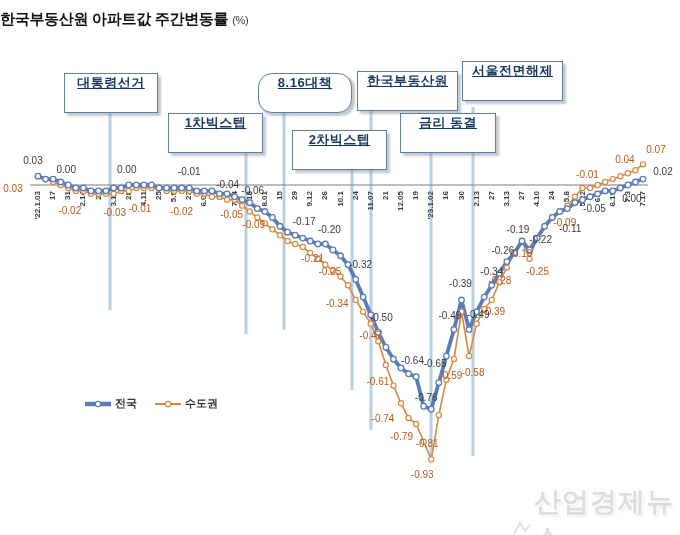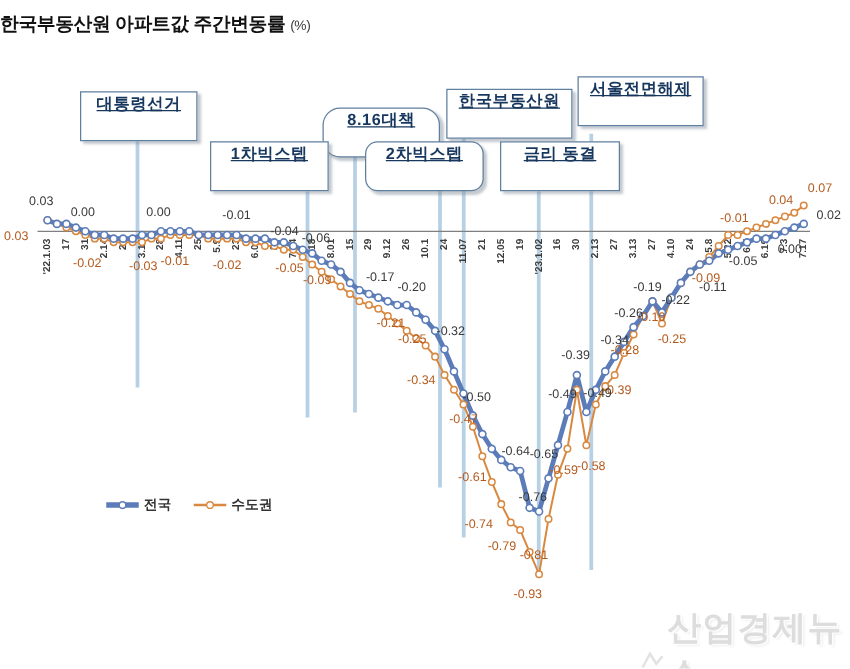--- a/index.html
+++ b/index.html
@@ -296,33 +296,33 @@
       <text x="570.25" y="232.45" text-anchor="middle" class="vlabel" fill="#3a3a3a">-0.11</text>
       <text x="594.5" y="211.75" text-anchor="middle" class="vlabel" fill="#3a3a3a">-0.05</text>
       <text x="631.875" y="202" text-anchor="middle" class="vlabel" fill="#3a3a3a">0.00</text>
       <text x="663" y="175.1" text-anchor="middle" class="vlabel" fill="#3a3a3a">0.02</text>
     </svg>
 
   <div id="event-boxes">
       <div class="event-box" style="left: 64px; top: 73px; width: 92px; height: 38px;">
         <span>대통령선거</span>
       </div>
-      <div class="event-box" style="left: 258px; top: 86px; width: 92px; height: 38px; border-radius: 14px;">
+      <div class="event-box" style="left: 258px; top: 73px; width: 92px; height: 38px; border-radius: 14px;">
         <span>8.16대책</span>
       </div>
       <div class="event-box" style="left: 357px; top: 71px; width: 99px; height: 38px;">
         <span>한국부동산원</span>
       </div>
       <div class="event-box" style="left: 462px; top: 61px; width: 99px; height: 38px;">
         <span>서울전면해제</span>
       </div>
       <div class="event-box" style="left: 168px; top: 113px; width: 93px; height: 38px;">
         <span>1차빅스텝</span>
       </div>
-      <div class="event-box" style="left: 292px; top: 113px; width: 93px; height: 38px; border-radius: 10px;">
+      <div class="event-box" style="left: 292px; top: 130px; width: 93px; height: 38px;">
         <span>2차빅스텝</span>
       </div>
       <div class="event-box" style="left: 400px; top: 113px; width: 94px; height: 38px;">
         <span>금리 동결</span>
       </div>
     </div>
 
   <div class="legend" id="legend">
       <div class="legend-item">
         <svg width="28" height="10">

